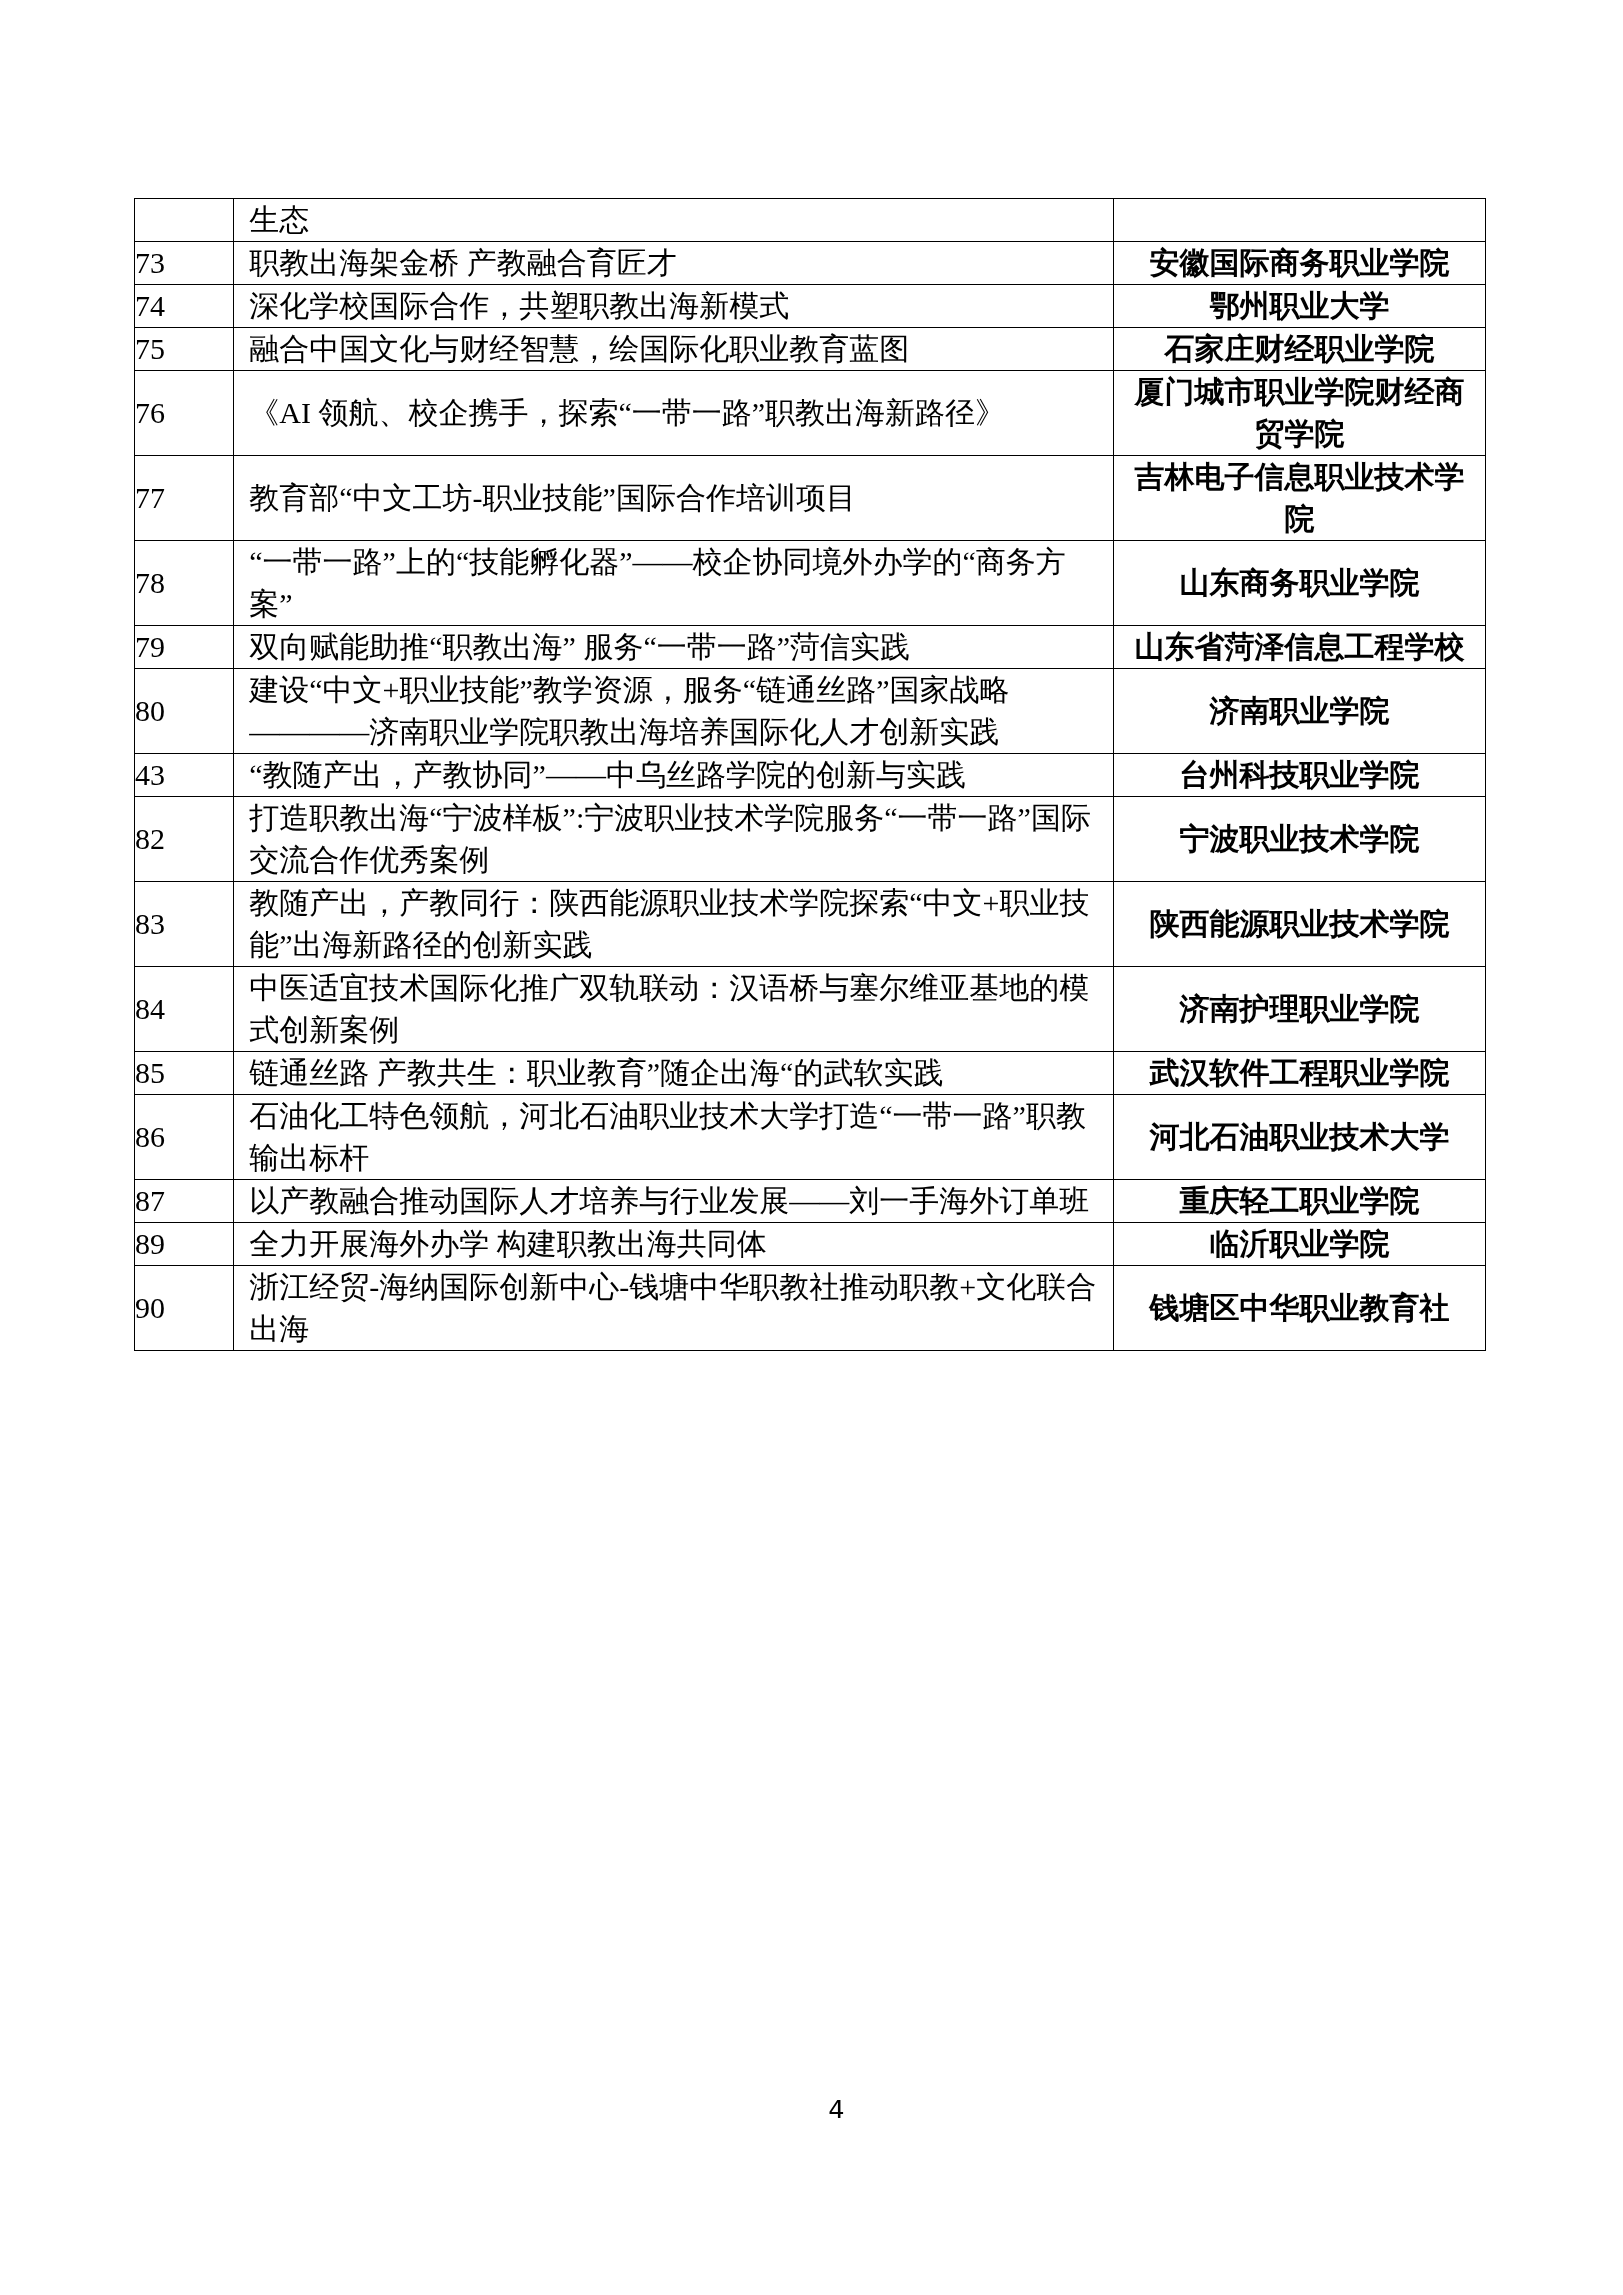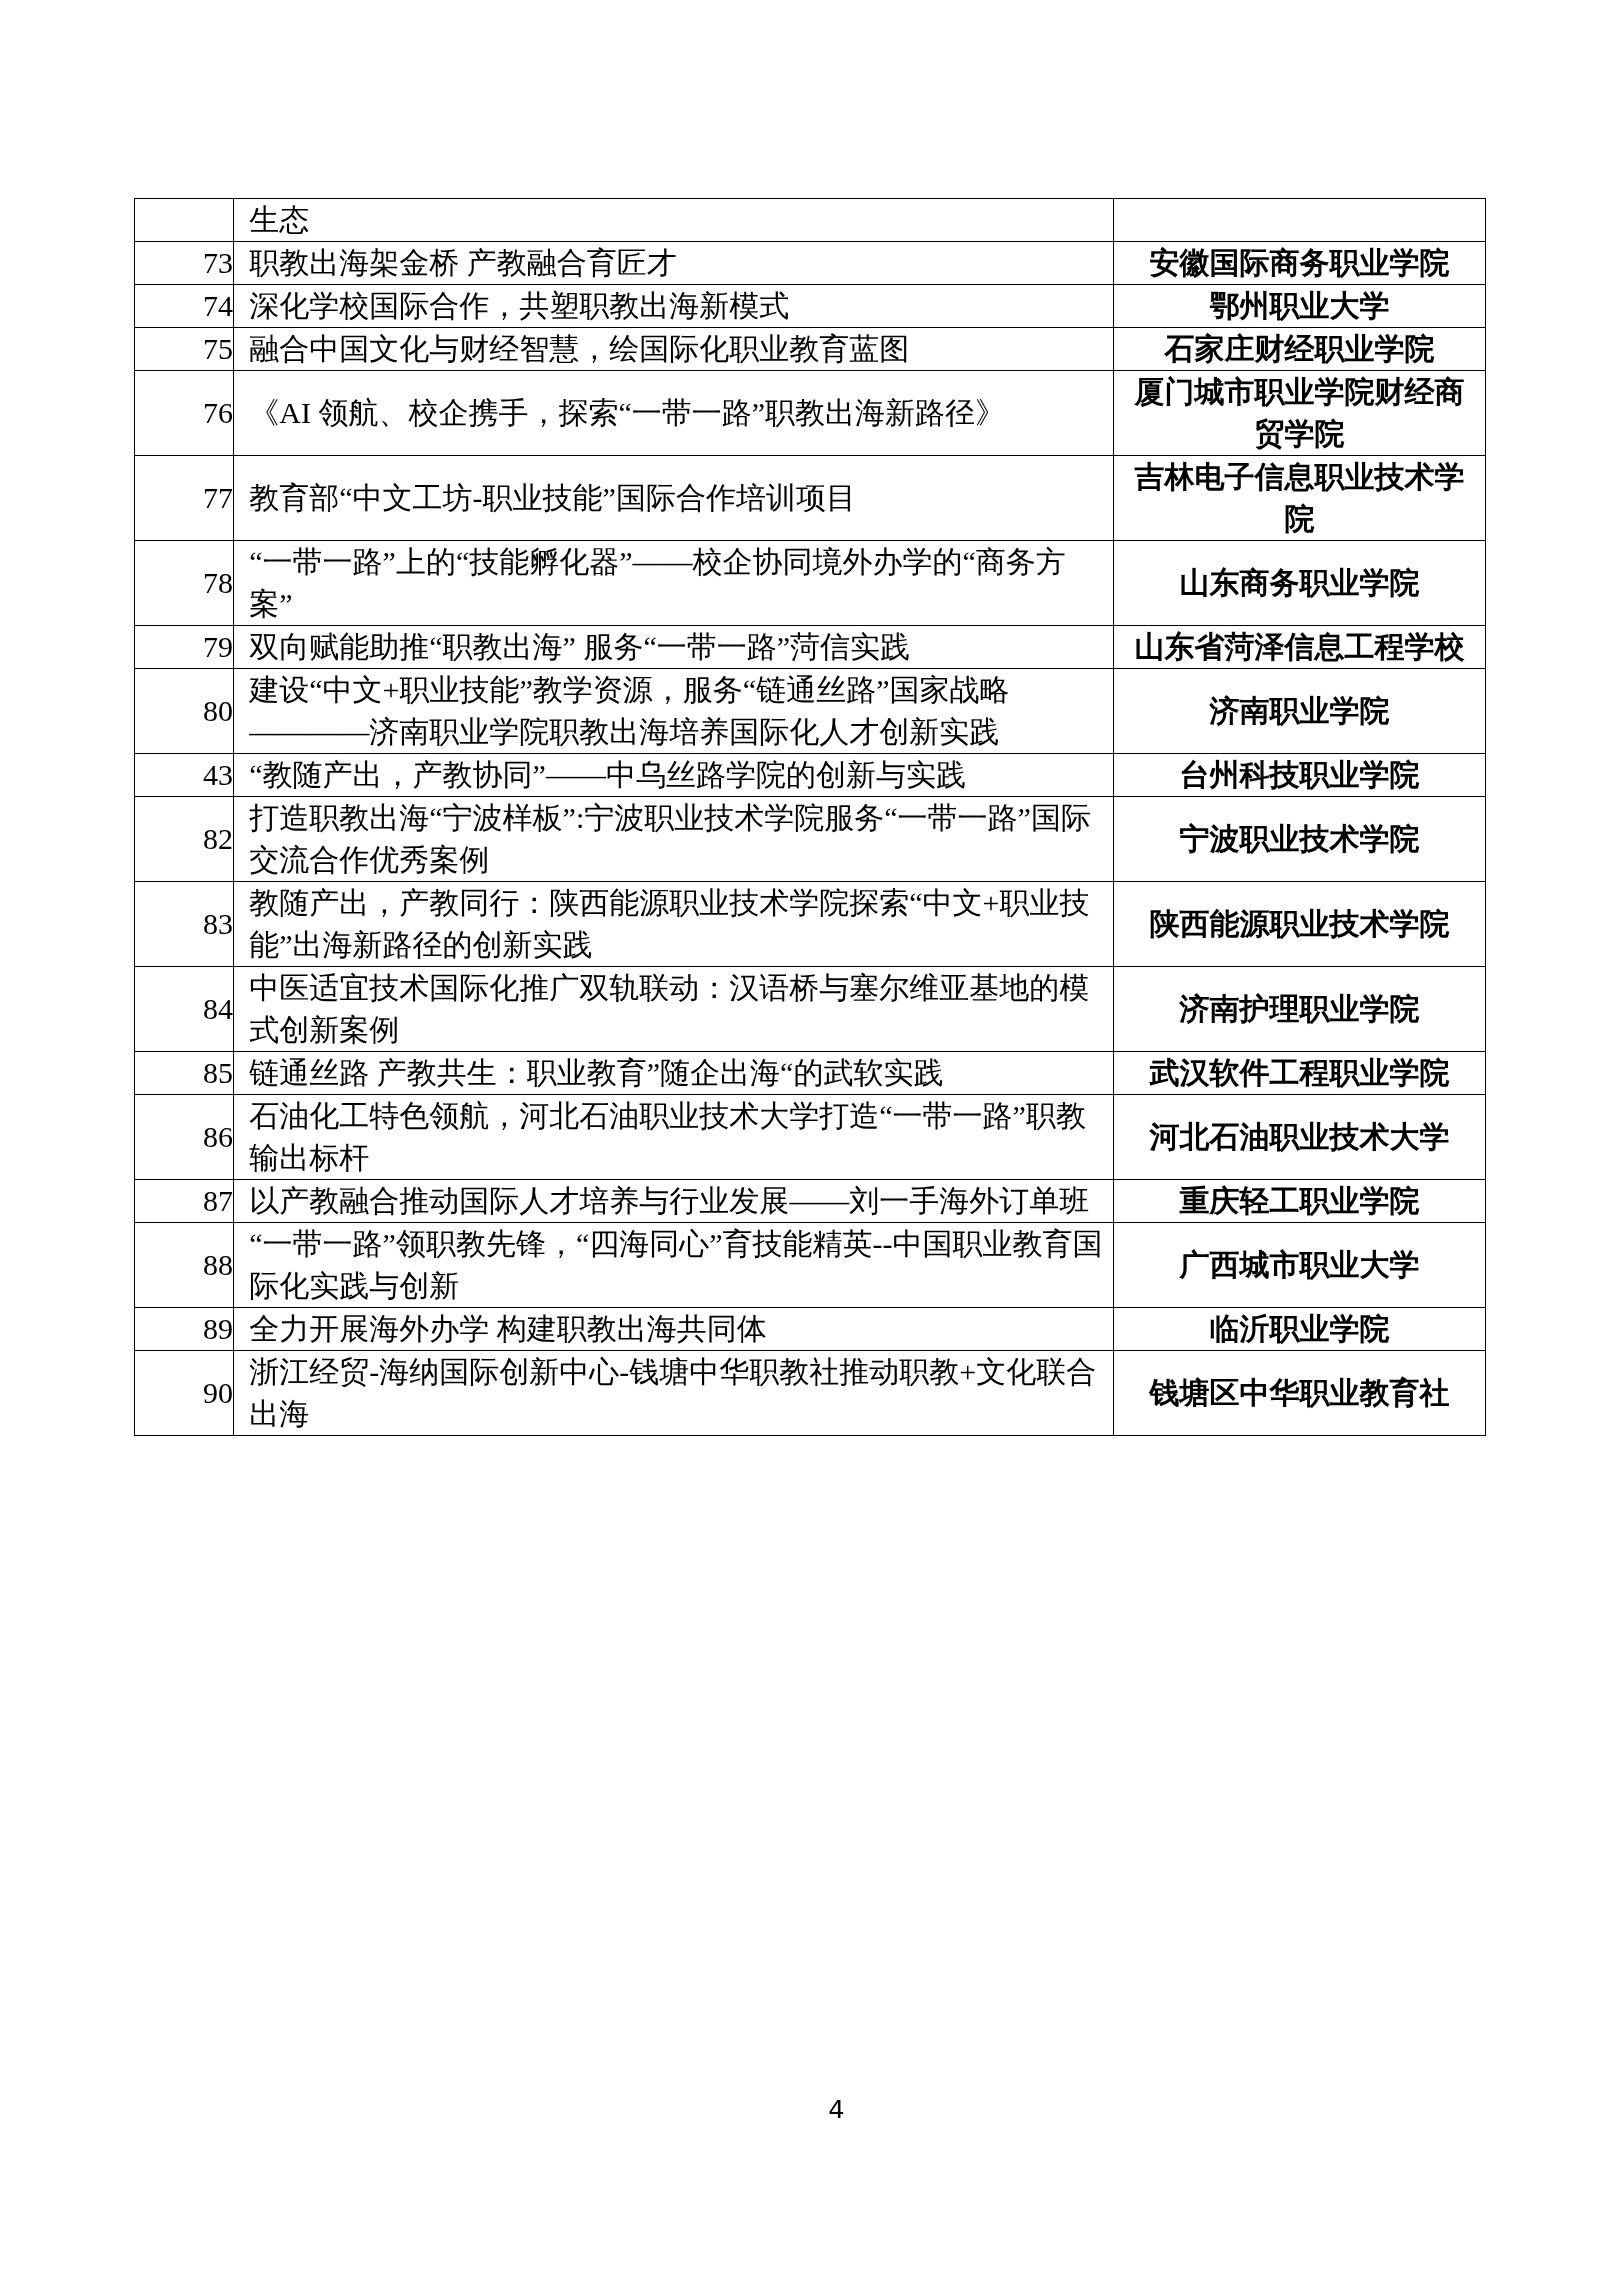--- a/index.html
+++ b/index.html
@@ -6,21 +6,21 @@
   body { width: 1623px; height: 2295px; position: relative; overflow: hidden;
          font-family: "Liberation Serif", "DejaVu Serif", serif; color: #000; }
   .page { position: absolute; left: 0; top: 0; width: 1623px; height: 2295px; background: #fff; }
   table.list { position: absolute; left: 134px; top: 198px; width: 1351px;
                border-collapse: collapse; table-layout: fixed; }
   table.list col.c-num { width: 99px; }
   table.list col.c-title { width: 880px; }
   table.list col.c-org { width: 372px; }
   table.list td { border: 1.5px solid #000; font-size: 30px; line-height: 42px;
                   vertical-align: middle; padding: 0; margin-top: 32px; }
-  td.num { text-align: right; }
+  td.num { text-align: left; }
   td.title { text-align: left; padding-left: 15.3px !important; padding-right: 9.2px !important; word-break: break-all; }
   td.org { text-align: center; padding: 0 7.2px !important; word-break: break-all; font-weight: bold; }
   tr.single td { height: 41px; }
   tr.double td { height: 84px; }
   .page-number { position: absolute; left: 811px; top: 2094px; width: 51px; text-align: center;
                  font-size: 25.6px; line-height: 31px; font-family: "DejaVu Sans", sans-serif; }
 </style>
 </head>
 <body>
 
@@ -105,25 +105,20 @@
         <tr class="double">
           <td class="num">86</td>
           <td class="title">石油化工特色领航，河北石油职业技术大学打造“一带一路”职教输出标杆</td>
           <td class="org">河北石油职业技术大学</td>
         </tr>
         <tr class="single">
           <td class="num">87</td>
           <td class="title">以产教融合推动国际人才培养与行业发展——刘一手海外订单班</td>
           <td class="org">重庆轻工职业学院</td>
         </tr>
-        <tr class="double">
-          <td class="num">88</td>
-          <td class="title">“一带一路”领职教先锋，“四海同心”育技能精英--中国职业教育国际化实践与创新</td>
-          <td class="org">广西城市职业大学</td>
-        </tr>
         <tr class="single">
           <td class="num">89</td>
           <td class="title">全力开展海外办学 构建职教出海共同体</td>
           <td class="org">临沂职业学院</td>
         </tr>
         <tr class="double">
           <td class="num">90</td>
           <td class="title">浙江经贸-海纳国际创新中心-钱塘中华职教社推动职教+文化联合出海</td>
           <td class="org">钱塘区中华职业教育社</td>
         </tr>

